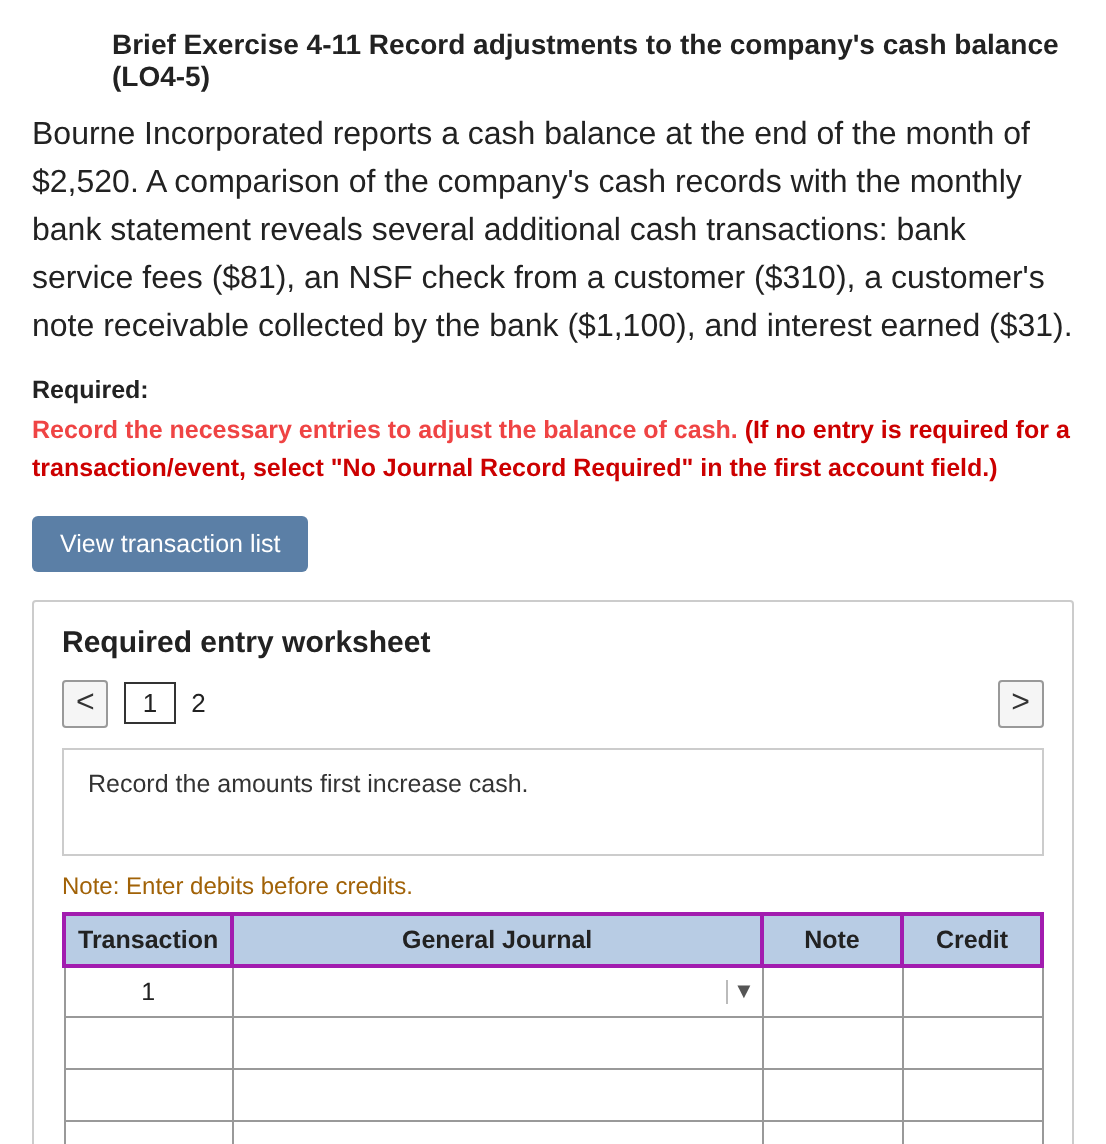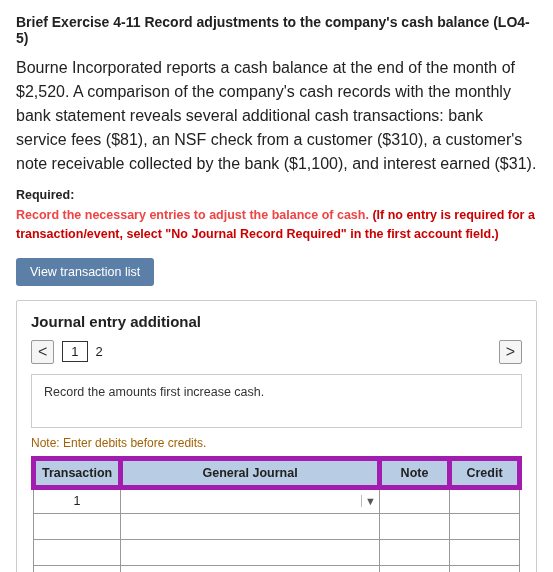--- a/index.html
+++ b/index.html
@@ -9,20 +9,21 @@
       background: #fff;
       color: #222;
       width: 553px;
       min-height: 572px;
       padding: 14px 16px;
     }
     .title {
       font-size: 14px;
       font-weight: bold;
       margin-bottom: 10px;
+      margin-left: 40px;
     }
     .description {
       font-size: 16px;
       line-height: 1.5;
       margin-bottom: 12px;
     }
     .required-label {
       font-weight: bold;
       margin-bottom: 4px;
       font-size: 12.5px;
@@ -105,21 +106,21 @@
       font-size: 12px;
       margin-bottom: 6px;
     }
     table.journal-table {
       width: 100%;
       border-collapse: collapse;
       font-size: 12.5px;
     }
     table.journal-table thead tr th {
       background-color: #b8cce4;
-      border: 5px solid #a21caf;
+      border: 2px solid #a21caf;
       padding: 5px 6px;
       text-align: center;
       font-weight: bold;
     }
     table.journal-table tbody tr td {
       border: 1px solid #999;
       padding: 0;
       height: 26px;
     }
     table.journal-table tbody tr td.tx-num {
@@ -173,21 +174,21 @@
 <div class="description">Bourne Incorporated reports a cash balance at the end of the month of $2,520. A comparison of the company's cash records with the monthly bank statement reveals several additional cash transactions: bank service fees ($81), an NSF check from a customer ($310), a customer's note receivable collected by the bank ($1,100), and interest earned ($31).</div>
 
 <div class="required-label">Required:</div>
 <div class="required-text">
   <span>Record the necessary entries to adjust the balance of cash. </span><span style="color: rgb(204, 0, 0); font-weight: bold;">(If no entry is required for a transaction/event, select "No Journal Record Required" in the first account field.)</span>
 </div>
 
 <button class="btn-view-list">View transaction list</button>
 
 <div class="worksheet-box">
-  <div class="worksheet-title">Journal entry additional</div>
+  <div class="worksheet-title">Required entry worksheet</div>
 
   <div class="nav-row">
     <button class="nav-arrow">&lt;</button>
     <div class="page-indicator">
       <span class="page-current">1</span>
       <span class="page-other">2</span>
     </div>
     <button class="nav-arrow nav-arrow-right">&gt;</button>
   </div>
 

